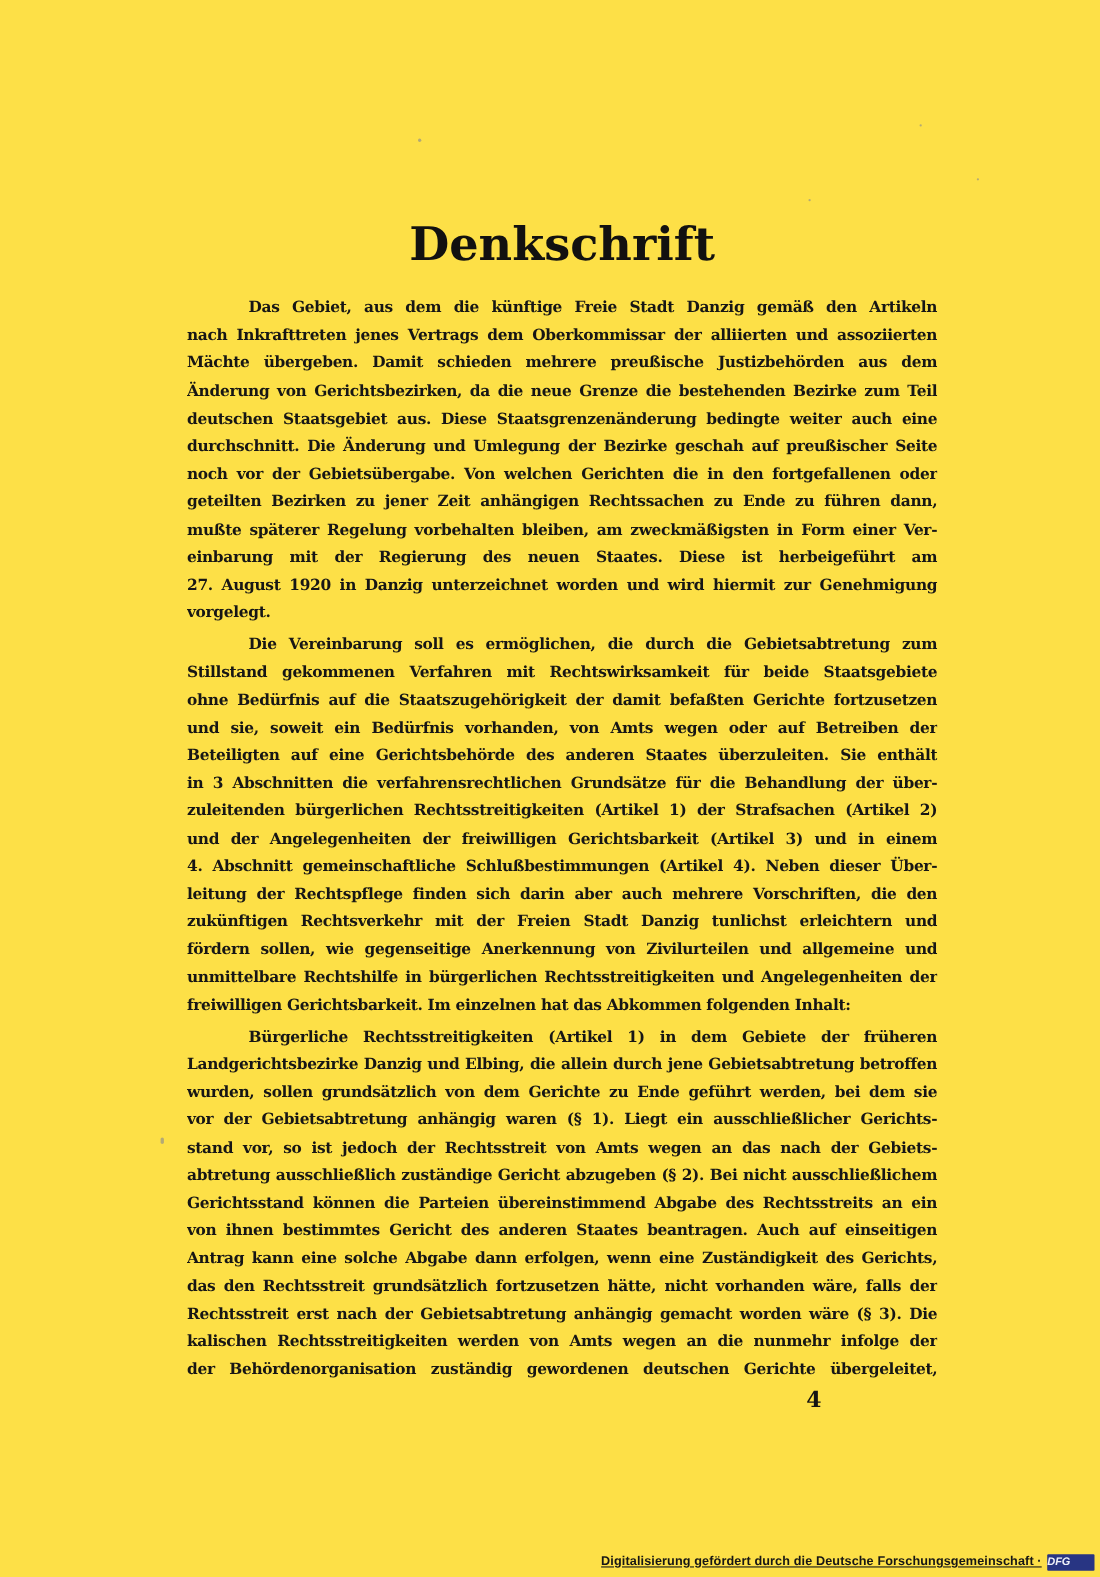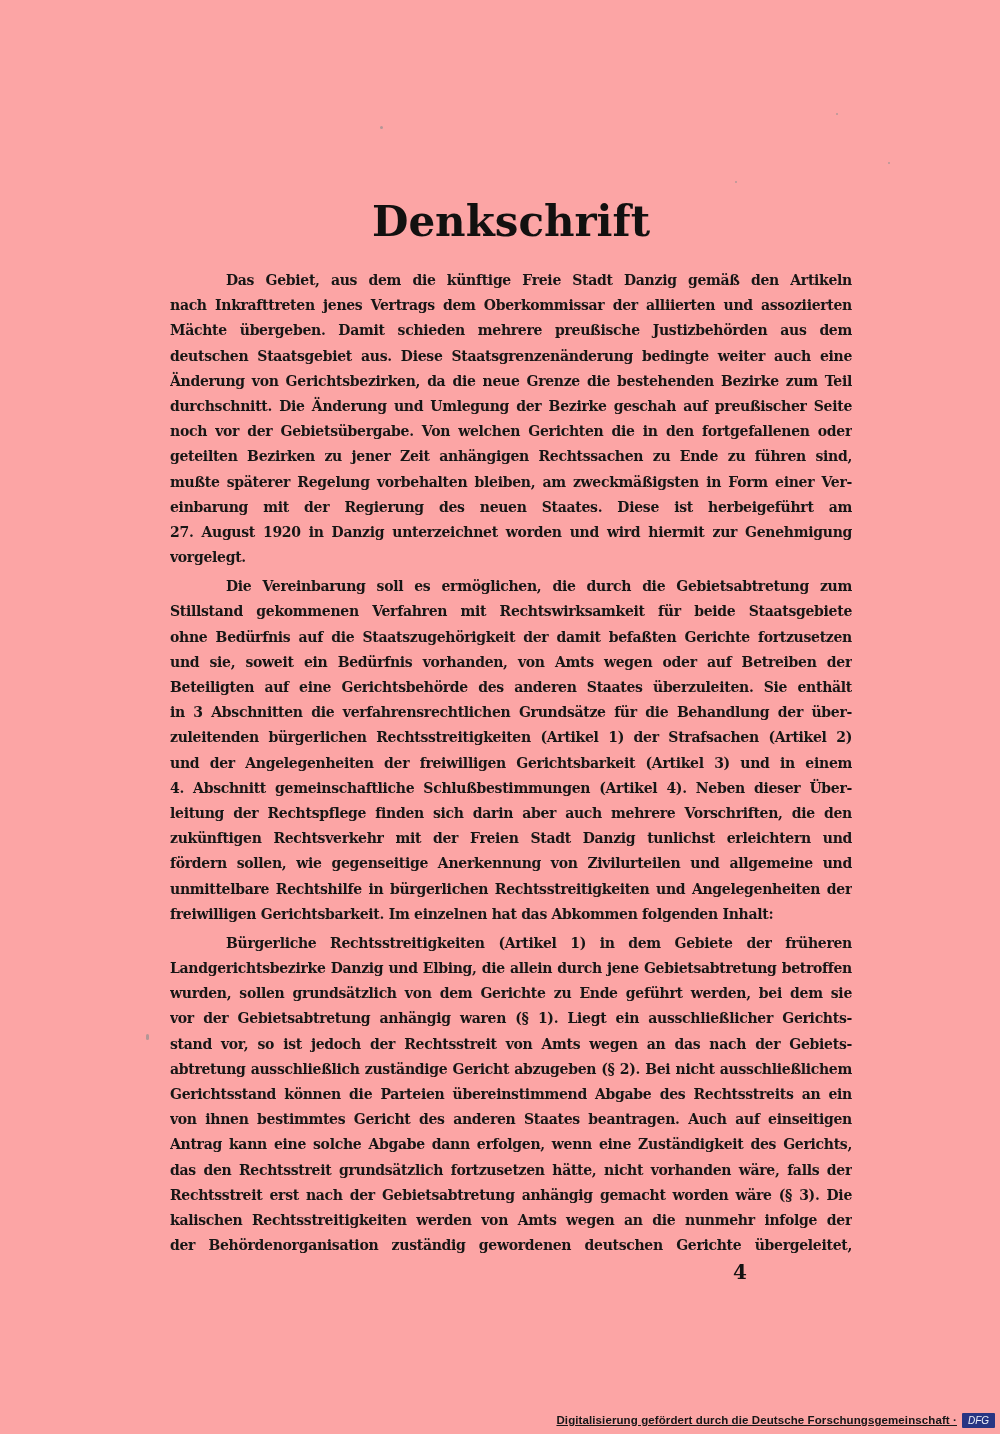--- a/index.html
+++ b/index.html
@@ -1,20 +1,20 @@
 <!DOCTYPE html>
 <html><head>
 <meta charset="utf-8">
 <style>
   html, body { margin: 0; padding: 0; background: #e8e8e8; }
   .page {
     position: relative;
     width: 1000px;
     height: 1434px;
-    background: #fca5a5;
+    background: #fde047;
     font-family: "DejaVu Serif", serif;
     color: #151413;
     overflow: hidden;
     margin: 0 auto;
   }
   .title {
     position: absolute;
     top: 198px;
     left: 166px;
     width: 690px;
@@ -69,27 +69,26 @@
   }
   .credit-text {
     font-size: 11.5px;
     font-weight: bold;
     color: #161616;
     letter-spacing: 0.1px;
     text-decoration: underline;
   }
   .dfg-logo {
     display: inline-block;
-    width: 33px;
+    width: 43px;
     height: 15px;
     line-height: 15px;
-    text-align: center;
     color: #eef0f8;
     font-size: 10px;
-    font-weight: normal;
+    font-weight: bold;
     font-style: italic;
     border-radius: 1px;
   }
   .speck {
     position: absolute;
     background: #8d8d8d;
     border-radius: 50%;
     opacity: 0.65;
   }
   .speck.s1 { left: 380px; top: 126px; width: 3px; height: 3px; }
@@ -103,25 +102,25 @@
 
 <div class="page">
 
   <h1 class="title">Denkschrift</h1>
 
   <div class="body-text">
       <div class="paragraph">
         <div class="line indent">Das Gebiet, aus dem die künftige Freie Stadt Danzig gemäß den Artikeln</div>
         <div class="line">nach Inkrafttreten jenes Vertrags dem Oberkommissar der alliierten und assoziierten</div>
         <div class="line">Mächte übergeben. Damit schieden mehrere preußische Justizbehörden aus dem</div>
+        <div class="line">Änderung von Gerichtsbezirken, da die neue Grenze die bestehenden Bezirke zum Teil</div>
         <div class="line">deutschen Staatsgebiet aus. Diese Staatsgrenzenänderung bedingte weiter auch eine</div>
-        <div class="line">Änderung von Gerichtsbezirken, da die neue Grenze die bestehenden Bezirke zum Teil</div>
         <div class="line">durchschnitt. Die Änderung und Umlegung der Bezirke geschah auf preußischer Seite</div>
         <div class="line">noch vor der Gebietsübergabe. Von welchen Gerichten die in den fortgefallenen oder</div>
-        <div class="line">geteilten Bezirken zu jener Zeit anhängigen Rechtssachen zu Ende zu führen sind,</div>
+        <div class="line">geteilten Bezirken zu jener Zeit anhängigen Rechtssachen zu Ende zu führen dann,</div>
         <div class="line">mußte späterer Regelung vorbehalten bleiben, am zweckmäßigsten in Form einer Ver-</div>
         <div class="line">einbarung mit der Regierung des neuen Staates. Diese ist herbeigeführt am</div>
         <div class="line">27. August 1920 in Danzig unterzeichnet worden und wird hiermit zur Genehmigung</div>
         <div class="line flush">vorgelegt.</div>
       </div>
       <div class="paragraph">
         <div class="line indent">Die Vereinbarung soll es ermöglichen, die durch die Gebietsabtretung zum</div>
         <div class="line">Stillstand gekommenen Verfahren mit Rechtswirksamkeit für beide Staatsgebiete</div>
         <div class="line">ohne Bedürfnis auf die Staatszugehörigkeit der damit befaßten Gerichte fortzusetzen</div>
         <div class="line">und sie, soweit ein Bedürfnis vorhanden, von Amts wegen oder auf Betreiben der</div>

